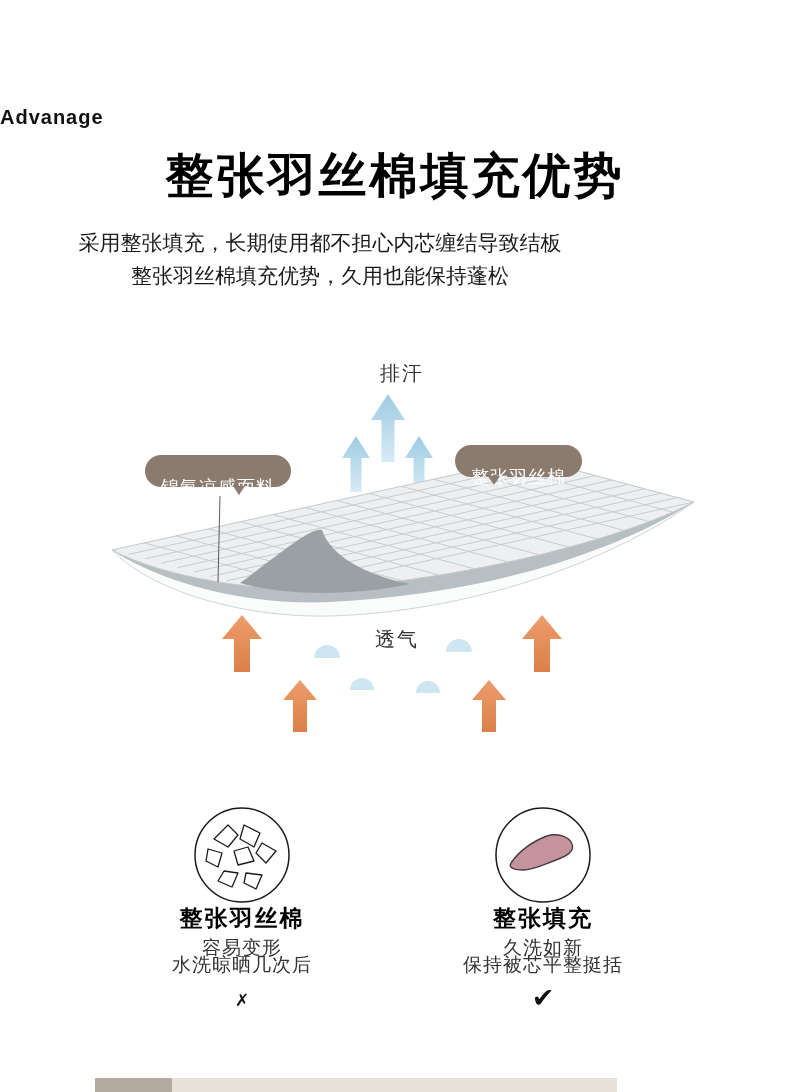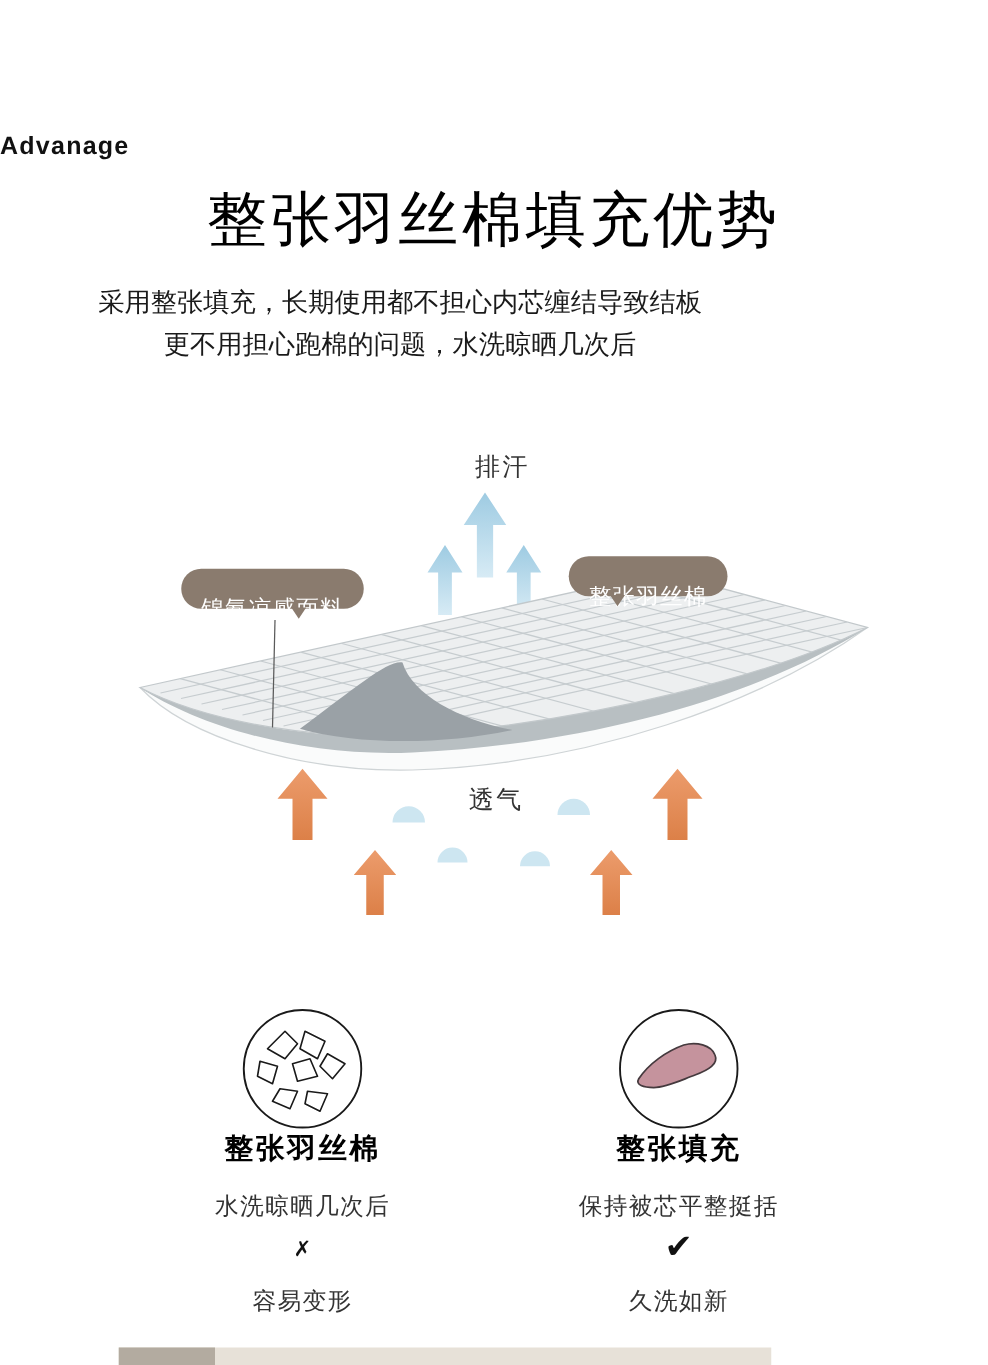--- a/index.html
+++ b/index.html
@@ -2,21 +2,21 @@
 <html><head>
 <meta charset="utf-8">
 <style>
   * { margin:0; padding:0; box-sizing:border-box; }
   body { background:#ffffff; font-family:"Liberation Sans","DejaVu Sans",sans-serif; }
   .page { position:relative; width:790px; height:1092px; margin:0 auto; background:#ffffff; overflow:hidden; }
 
   .eyebrow { position:absolute; top:106px; left:0; width:790px; text-align:left;
              font-size:20px; font-weight:bold; color:#111; letter-spacing:1px; }
   .main-title { position:absolute; top:144px; left:0; width:790px; text-align:center;
-             font-size:48px; font-weight:normal; color:#000; letter-spacing:3px; }
+             font-size:48px; font-weight:bold; color:#000; letter-spacing:3px; }
   .desc { position:absolute; top:226px; left:0; width:640px; text-align:center;
              font-size:21px; color:#1a1a1a; line-height:33px; }
 
   .float-label { position:absolute; font-size:20px; color:#333; text-align:center; letter-spacing:2px; }
   .label-sweat { top:360px; left:352px; width:100px; }
   .label-breathe { top:626px; left:347px; width:100px; }
 
   .callout { position:absolute; height:32px; line-height:32px; padding:16px 16px;
              background:#8a7b6e; color:#ffffff; font-size:18px; letter-spacing:1px;
              border-radius:16px; }
@@ -29,38 +29,38 @@
   .callout-right::after { left:33px; }
 
   .diagram-svg { position:absolute; top:350px; left:0; }
   .compare-svg { position:absolute; top:800px; left:0; }
 
   .cmp-title { position:absolute; top:903px; width:200px; text-align:center;
                font-size:23px; font-weight:bold; color:#000; letter-spacing:2px; }
   .cmp-title.l { left:142px; } .cmp-title.r { left:443px; }
   .cmp-line { position:absolute; width:260px; text-align:center; font-size:19px; color:#333; letter-spacing:1px;margin-top:16px; }
   .cmp-line.l { left:112px; } .cmp-line.r { left:413px; }
-  .row1 { top:936px; } .row2 { top:1012px; }
+  .row1 { top:936px; } .row2 { top:919px; }
   .cmp-mark { position:absolute; width:200px; text-align:center; font-weight:bold; color:#111; }
   .mark-cross { top:990px; left:142px; font-size:17px; }
   .mark-check { top:982px; left:443px; font-size:27px; }
 
   .next-peek { position:absolute; top:1078px; left:95px; width:522px; height:14px; background:#e7e1d8; }
   .next-peek .block { position:absolute; left:0; top:0; width:77px; height:14px; background:#b3aba0; }
 </style>
 </head>
 <body>
 
 <div class="page">
 
   <div class="eyebrow">Advanage</div>
   <div class="main-title">整张羽丝棉填充优势</div>
   <div class="desc">
     <div>采用整张填充，长期使用都不担心内芯缠结导致结板</div>
-    <div>更不用担心跑棉的问题，水洗晾晒几次后</div>
+    <div>整张羽丝棉填充优势，久用也能保持蓬松</div>
   </div>
 
   <div class="float-label label-sweat">排汗</div>
 
   <svg class="diagram-svg" width="790" height="400" viewBox="0 0 790 400">
     <defs>
       <linearGradient id="blueGrad" x1="0" y1="0" x2="0" y2="1">
         <stop offset="0" stop-color="#9ecbe2"></stop>
           <stop offset="1" stop-color="#d7ebf5"></stop>
       </linearGradient>

